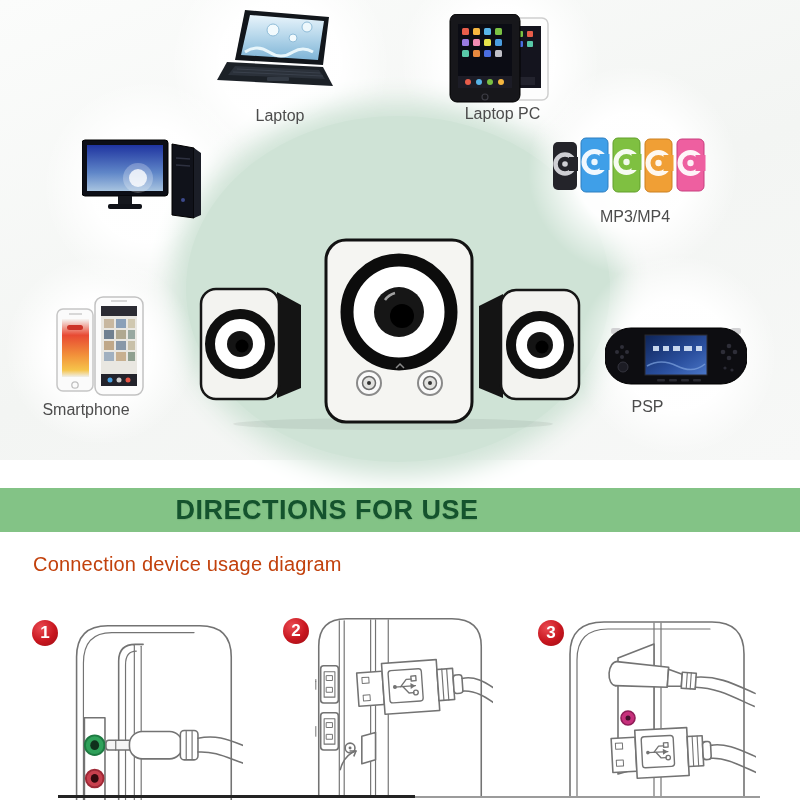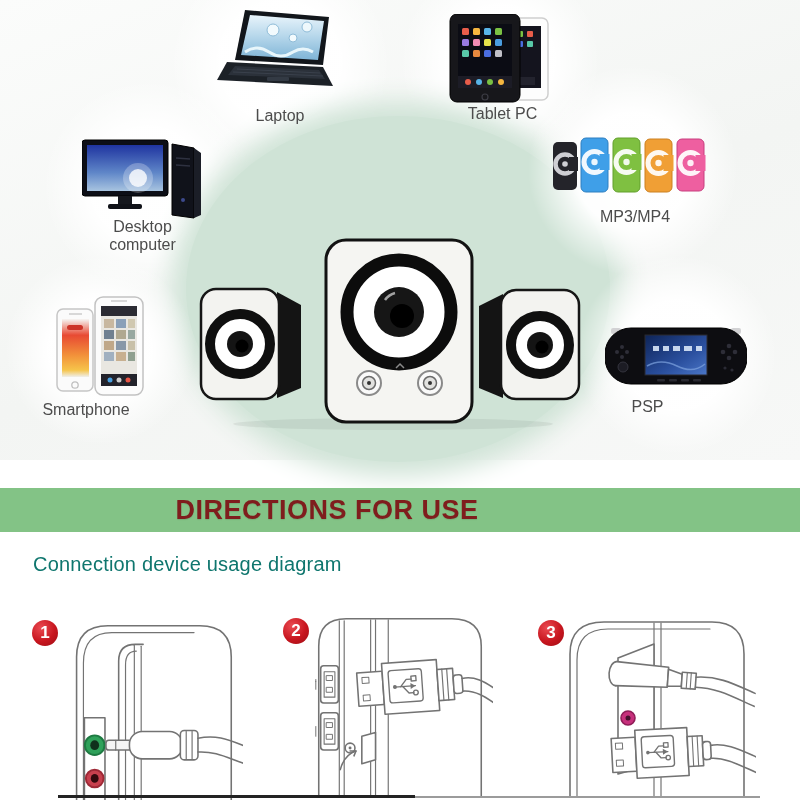--- a/index.html
+++ b/index.html
@@ -10,24 +10,24 @@
        background:linear-gradient(160deg,#fbfcfb 0%,#f3f5f3 55%,#f7f8f7 100%);}
   .green-ellipse{position:absolute;left:186px;top:116px;width:424px;height:346px;
        border-radius:50%;background:#cfe3d6;box-shadow:0 0 26px 14px #cfe3d6;}
   .halo{position:absolute;border-radius:50%;
        background:radial-gradient(closest-side,rgba(255,255,255,.97) 55%,rgba(255,255,255,0) 100%);}
   .dev{position:absolute;}
   .dev-label{position:absolute;font-size:16px;line-height:1.12;color:#4c4c4c;text-align:center;}
   
   .banner{position:absolute;left:0;top:488px;width:800px;height:44px;background:#83c386;
        box-sizing:border-box;padding-right:146px;text-align:center;line-height:44px;}
-  .banner span{font-size:27px;font-weight:bold;letter-spacing:.5px;color:#7f1d1d;
+  .banner span{font-size:27px;font-weight:bold;letter-spacing:.5px;color:#14532d;
        text-shadow:0 1px 1px rgba(0,0,0,.10);}
   
-  .usage-heading{position:absolute;left:33px;top:553px;font-size:20px;color:#0f766e;letter-spacing:.2px;}
+  .usage-heading{position:absolute;left:33px;top:553px;font-size:20px;color:#c2410c;letter-spacing:.2px;}
   .step{position:absolute;width:232px;height:190px;}
   .badge{position:absolute;width:26px;height:26px;border-radius:50%;
        background:radial-gradient(circle at 35% 30%,#ea4a51 0%,#c8161f 55%,#9d0d14 100%);
        color:#ffffff;font-size:17px;font-weight:bold;text-align:center;line-height:26px;}
   .panel{position:absolute;}
   .bline{position:absolute;}
   svg{display:block;}
 </style>
 </head>
 <body>
@@ -99,21 +99,21 @@
             <rect x="47" y="36" width="7" height="7" rx="1.5" fill="#c0c0c8"></rect>
           <rect x="10" y="62" width="54" height="12" fill="#1c1c26"></rect>
           <circle cx="20" cy="68" r="3" fill="#e85d4a"></circle>
             <circle cx="31" cy="68" r="3" fill="#58b4e8"></circle>
           <circle cx="42" cy="68" r="3" fill="#7ac143"></circle>
             <circle cx="53" cy="68" r="3" fill="#f5b63f"></circle>
         </g>
         <circle cx="37" cy="83" r="3" fill="none" stroke="#3c3c44" stroke-width="1.2"></circle>
       </svg>
     </div>
-    <div class="dev-label" style="left:445px;top:105px;width:115px">Tablet PC</div>
+    <div class="dev-label" style="left:445px;top:105px;width:115px">Laptop PC</div>
 
     <div class="dev" style="left:82px;top:138px">
       <svg width="128" height="88" viewBox="0 0 128 88">
         <defs>
           <linearGradient id="deskscr" x1="0" y1="0" x2="0" y2="1">
             <stop offset="0" stop-color="#1f34a0"></stop>
               <stop offset=".6" stop-color="#5f86c8"></stop>
               <stop offset="1" stop-color="#a8c4e0"></stop>
           </linearGradient>
         </defs>
@@ -123,21 +123,20 @@
         <circle cx="56" cy="40" r="15" fill="#ffffff" opacity=".25"></circle>
         <rect x="36" y="58" width="14" height="8" fill="#15171d"></rect>
         <rect x="26" y="66" width="34" height="5" rx="2" fill="#101218"></rect>
         <polygon points="90,6 112,10 112,80 90,77" fill="#10121a" stroke="#000" stroke-width="1"></polygon>
         <polygon points="112,10 119,15 119,77 112,80" fill="#1b1e27"></polygon>
         <line x1="94" y1="20" x2="108" y2="21" stroke="#2e3140" stroke-width="1.5"></line>
         <line x1="94" y1="27" x2="108" y2="28" stroke="#2e3140" stroke-width="1.5"></line>
         <circle cx="101" cy="62" r="2" fill="#3d4a8c"></circle>
       </svg>
     </div>
-    <div class="dev-label" style="left:100px;top:218px;width:85px">Desktop computer</div>
 
     <div class="dev" style="left:553px;top:136px">
       <svg width="160" height="62" viewBox="0 0 160 62">
         <g>
             <rect x="0" y="6" width="24" height="48" rx="5" fill="#24242a"></rect>
            <circle cx="12" cy="28" r="9.5" fill="none" stroke="#cfcfd4" stroke-width="4.5"></circle>
            <rect x="16" y="21" width="9" height="14" fill="#24242a"></rect>
             <circle cx="12" cy="28" r="2.8" fill="#cfcfd4"></circle>
           </g>
         <g>

